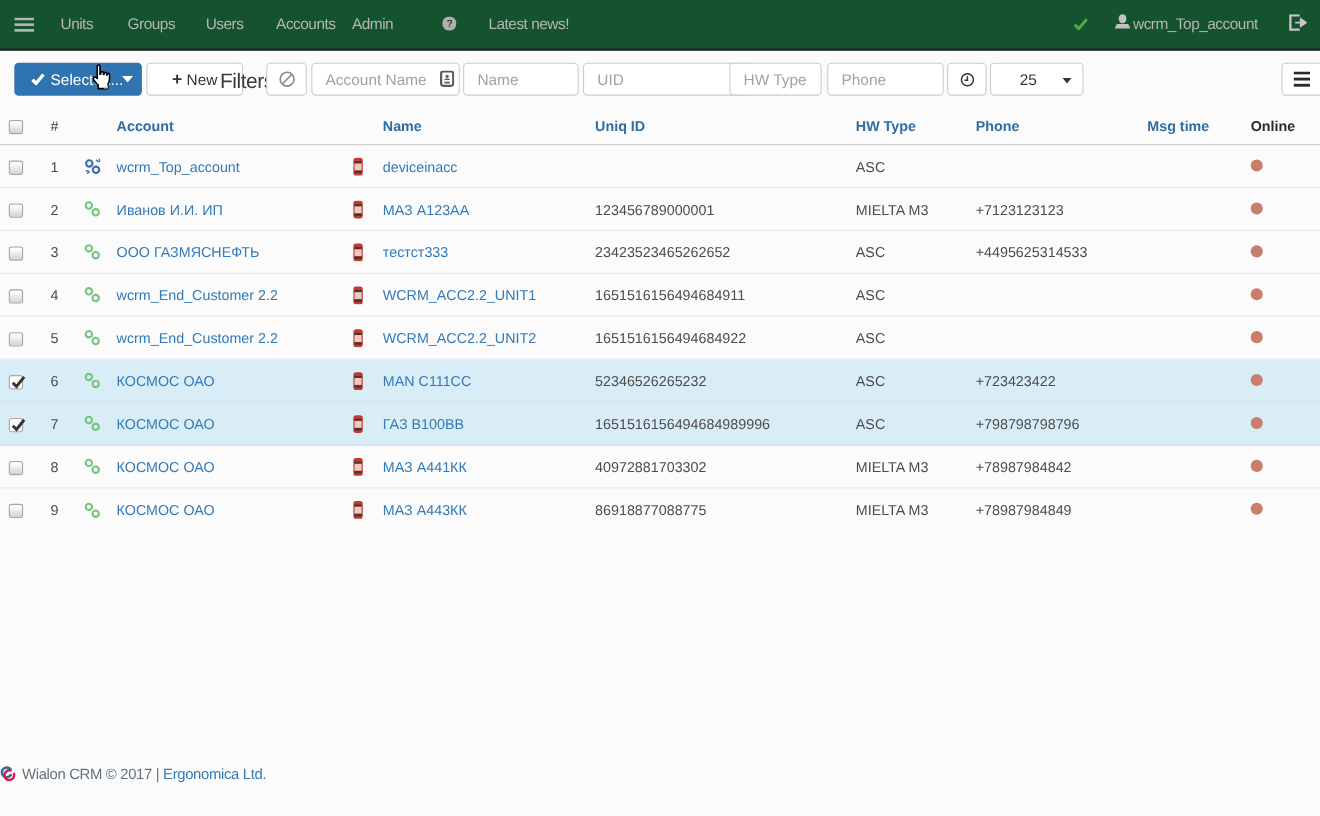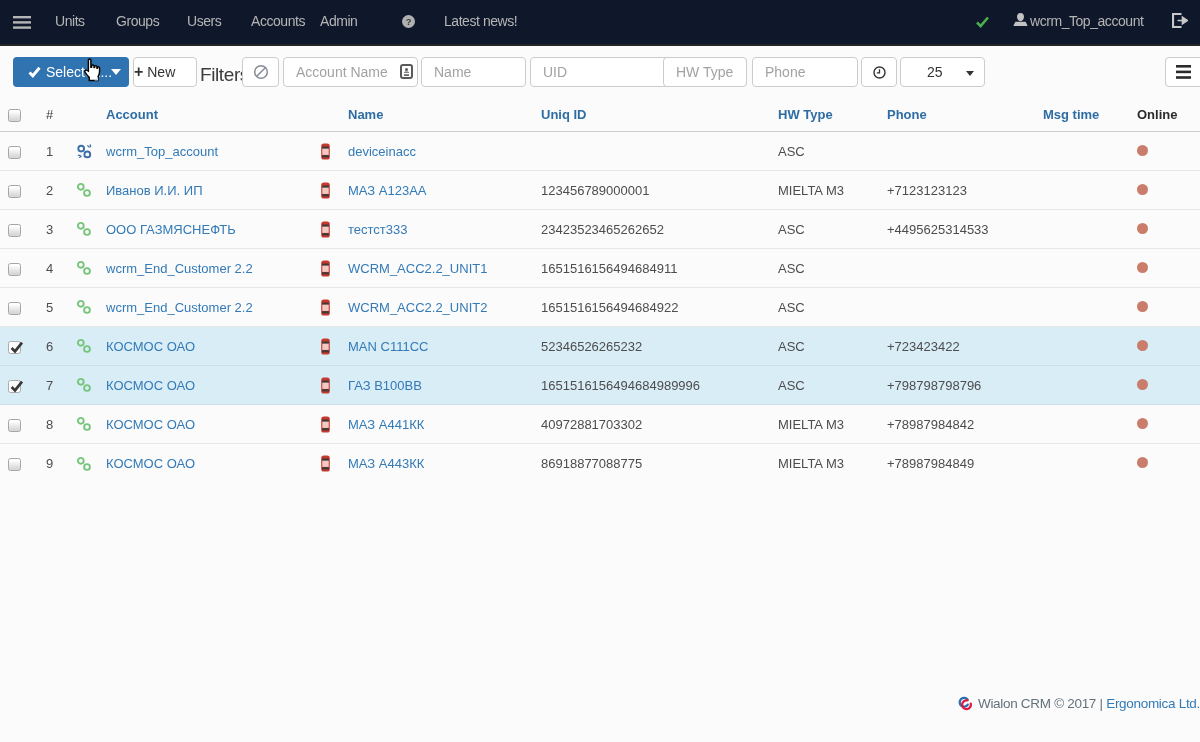--- a/index.html
+++ b/index.html
@@ -1,38 +1,38 @@
 <!DOCTYPE html>
 <html><head><meta charset="utf-8">
 <style>
 *{margin:0;padding:0;box-sizing:border-box}
 html,body{width:1200px;height:742px;overflow:hidden;background:#fbfbfb;
 font-family:"Liberation Sans",sans-serif;position:relative}
-#nav{position:absolute;left:0;top:0;width:1200px;height:46px;background:#0f172a;border-bottom:2px solid #232527}
+#nav{position:absolute;left:0;top:0;width:1200px;height:46px;background:#14532d;border-bottom:2px solid #232527}
 .nv{position:absolute;top:0;height:45px;line-height:43px;font-size:14px;letter-spacing:-0.45px;color:#b5b5b5;white-space:nowrap}
 svg.nv{height:auto;line-height:normal}
 .cb,.cbc{display:inline-block;vertical-align:middle}
 #tb .in{position:absolute;top:57px;height:30px;background:#fff;border:1px solid #ccc;border-radius:4px;
 font-size:14px;color:#a2a2a2;line-height:28px;padding-left:12px}
 #tb .bt{position:absolute;top:57px;height:30px;background:#fff;border:1px solid #ccc;border-radius:4px}
 #tbl{position:absolute;left:0;top:97px;width:1200px}
 .hrow{display:flex;height:35px;align-items:center;border-bottom:1px solid #cfcfcf;font-size:13px;font-weight:bold;color:#2e6da4}
 .row{display:flex;height:39px;align-items:center;border-bottom:1px solid #e7e7e7;font-size:13px;color:#4d4d4d}
 .row.hl{background:#d9edf7;border-bottom-color:#cbdfea}
 .row:last-child{border-bottom:none}
 .c1{width:38px;padding-left:8px}.c2{width:30px;padding-left:8px}.c3{width:30px;padding-left:8px}
 .c4{width:215px;padding-left:8px}.c5{width:27px;padding-left:8px}.c6{width:193px;padding-left:8px}
 .c7{width:237px;padding-left:8px}.c8{width:109px;padding-left:8px}.c9{width:156px;padding-left:8px}
 .c10{width:92px;padding-left:8px}.c11{width:73px;padding-left:10px}
 .row .c1{padding-left:8px}
 a{color:#337ab7;text-decoration:none}
 .cb{width:13px;height:13px;border:1px solid #a6a6a6;border-radius:2.5px;background:linear-gradient(#fdfdfd 15%,#d8d8d8 85%)}
 .cbc{width:13px;height:13px;border:1px solid #ababab;border-radius:2.5px;background:#fdfdfd;position:relative}
 .dot{display:inline-block;width:11px;height:11px;border-radius:50%;background:#c97d6a}
-#footer{position:absolute;left:0;top:693px;width:1200px;text-align:right;font-size:13.5px;letter-spacing:-0.3px;color:#63717d}
+#footer{position:absolute;left:0;top:693px;width:1200px;text-align:left;font-size:13.5px;letter-spacing:-0.3px;color:#63717d}
 #footer a{color:#337ab7}
 </style></head>
 <body>
 <div id="nav">
 <svg class="nv" style="left:13px;top:16px" width="18" height="13" viewBox="0 0 18 13">
       <g fill="#b5b5b5">
         <rect width="18" height="2.4"></rect>
         <rect y="5.2" width="18" height="2.4"></rect>
         <rect y="10.4" width="18" height="2.4"></rect>
       </g>
@@ -63,21 +63,21 @@
     </svg>
 </div>
 <div id="tb">
 <div style="position:absolute;left:13px;top:57px;width:116px;height:30px;background:#2f73b1;border-radius:4px;color:#fff;font-size:14px;line-height:30px">
 <svg style="position:absolute;left:15px;top:9px" width="13" height="12" viewBox="0 0 13 12">
         <path d="M1.5 6.5 L4.8 9.8 L11.5 1.8" fill="none" stroke="#fff" stroke-width="2.9"></path>
       </svg>
 <span style="position:absolute;left:33px">Selected...</span>
 <span style="position:absolute;right:8px;top:12px;width:0;height:0;border-left:5.5px solid transparent;border-right:5.5px solid transparent;border-top:6px solid #fff"></span>
 </div>
-<div class="bt" style="left:133px;width:64px;color:#333;font-size:14px;line-height:28px;"><b style="font-size:16px">+</b> New</div>
+<div class="bt" style="left:133px;width:88px;color:#333;font-size:14px;line-height:28px;text-align:center"><b style="font-size:16px">+</b> New</div>
 <span style="position:absolute;left:200px;top:64px;font-size:19px;letter-spacing:-0.4px;color:#3c3c3c">Filters:</span>
 <div class="bt" style="left:242px;width:37px">
 <svg style="position:absolute;left:10px;top:6px" width="16" height="16" viewBox="0 0 16 16">
         <circle cx="8" cy="8" r="6.3" fill="none" stroke="#848c94" stroke-width="1.5"></circle>
         <line x1="3.7" y1="12.3" x2="12.3" y2="3.7" stroke="#848c94" stroke-width="1.5"></line>
       </svg>
 </div>
 <div class="in" style="left:283px;width:135px">Account Name
 <svg style="position:absolute;left:116px;top:6px" width="13" height="15" viewBox="0 0 13 15">
         <rect x="1" y="1" width="11" height="13" rx="2" fill="none" stroke="#5a5a5a" stroke-width="2"></rect>

